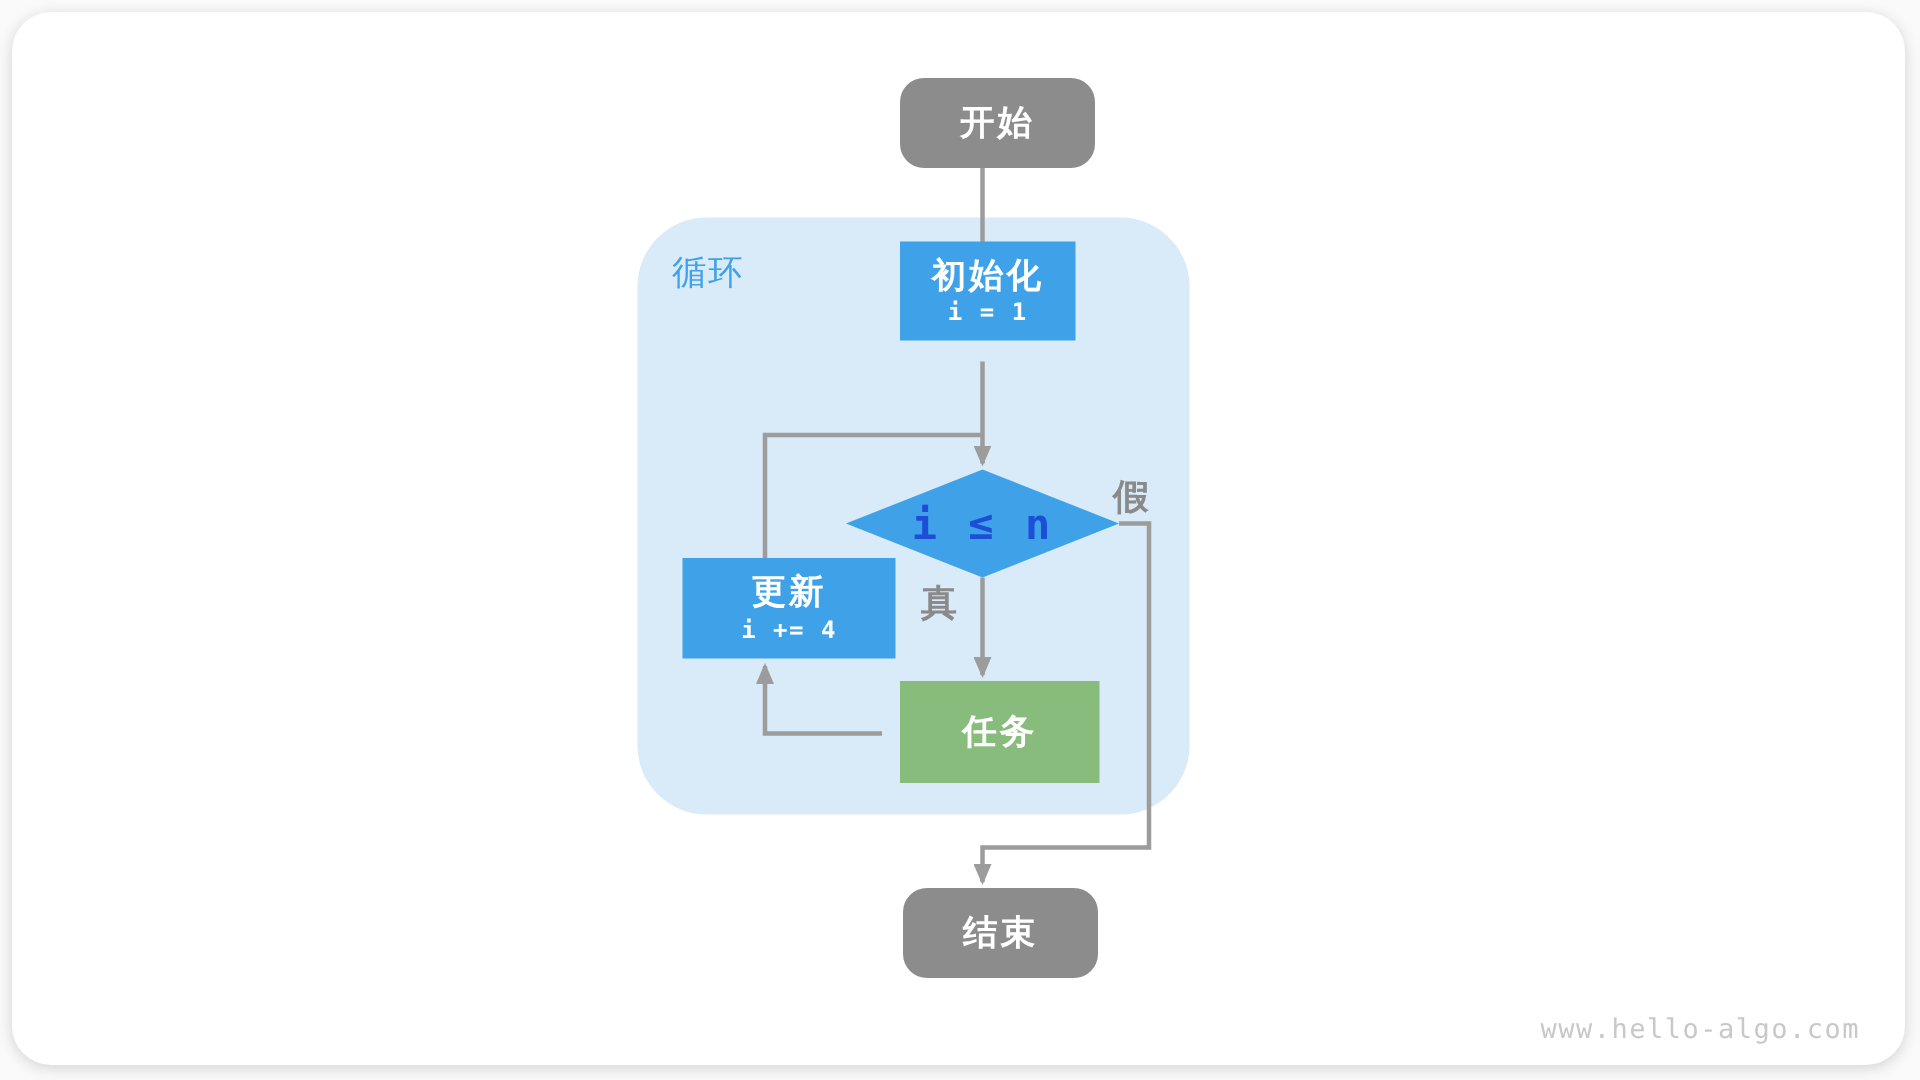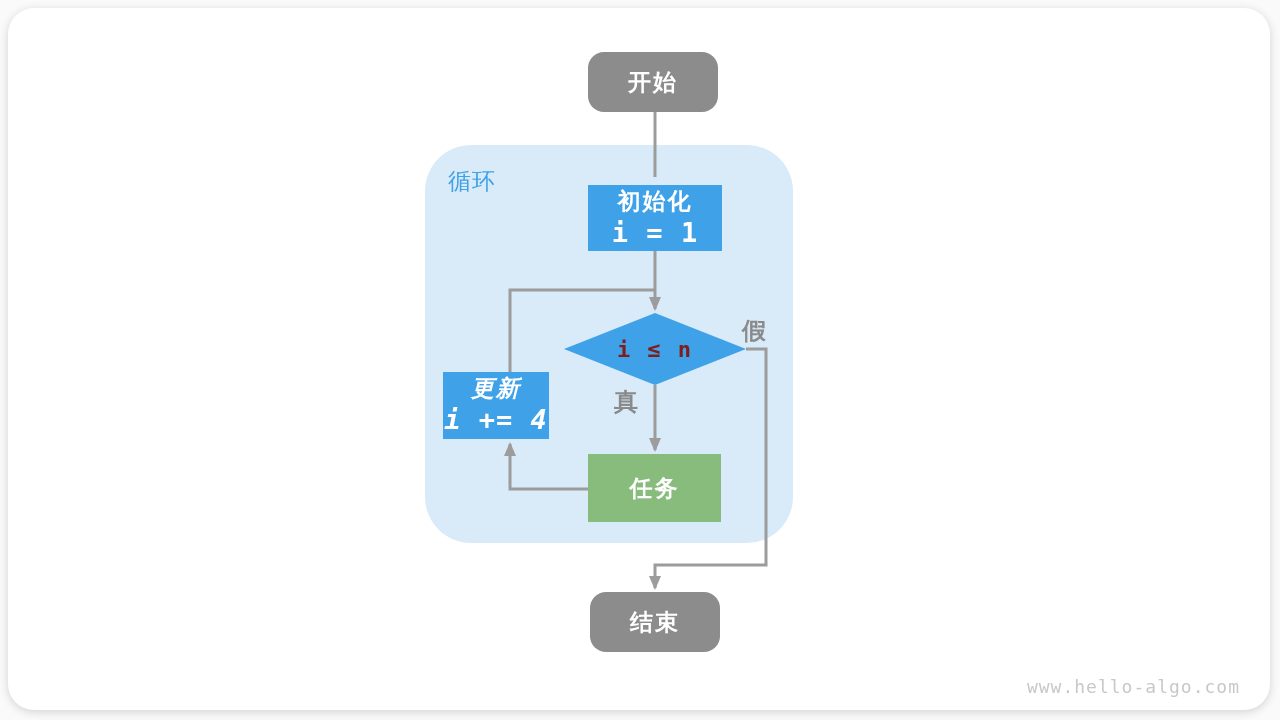--- a/index.html
+++ b/index.html
@@ -48,52 +48,53 @@
   }
   .node {
     position: absolute;
     display: flex;
     flex-direction: column;
     align-items: center;
     justify-content: center;
     color: #ffffff;
     z-index: 3;
     line-height: 1.25;
+    margin-left: 12px;
   }
   .node .cjk {
     font-size: 23px;
     font-weight: bold;
     letter-spacing: 2px;
   }
   .node .code {
     font-family: "DejaVu Sans Mono", "Liberation Mono", monospace;
-    font-size: 27px;
+    font-size: 16px;
     font-weight: bold;
     letter-spacing: 1px;
   }
   .node-gray  { background: var(--node_gray, #8C8C8C); border-radius: 16px; }
   .node-blue  { background: var(--node_blue, #3FA2E8); }
   .node-green { background: var(--node_green, #87BC7D); }
 
   #node-start  { left: 588px; top: 52px;  width: 130px; height: 60px; }
-  #node-init   { left: 588px; top: 185px; width: 134px; height: 66px; }
-  #node-update { left: 443px; top: 372px; width: 106px; height: 67px; font-style: italic; }
+  #node-init   { left: 588px; top: 161px; width: 117px; height: 66px; }
+  #node-update { left: 443px; top: 372px; width: 142px; height: 67px; }
   #node-task   { left: 588px; top: 454px; width: 133px; height: 68px; }
   #node-end    { left: 590px; top: 592px; width: 130px; height: 60px; }
 
   .diamond-label {
     position: absolute;
     left: 564px; top: 313px;
     width: 182px; height: 72px;
     display: flex;
     align-items: center;
     justify-content: center;
-    color: #7f1d1d;
+    color: #1d4ed8;
     font-family: "DejaVu Sans Mono", "Liberation Mono", monospace;
-    font-size: 22px;
+    font-size: 28px;
     font-weight: bold;
     letter-spacing: 2px;
     z-index: 3;
   }
   .branch-label {
     position: absolute;
     font-size: 24px;
     font-weight: bold;
     color: var(--label_gray, #8A8A8A);
     z-index: 4;

